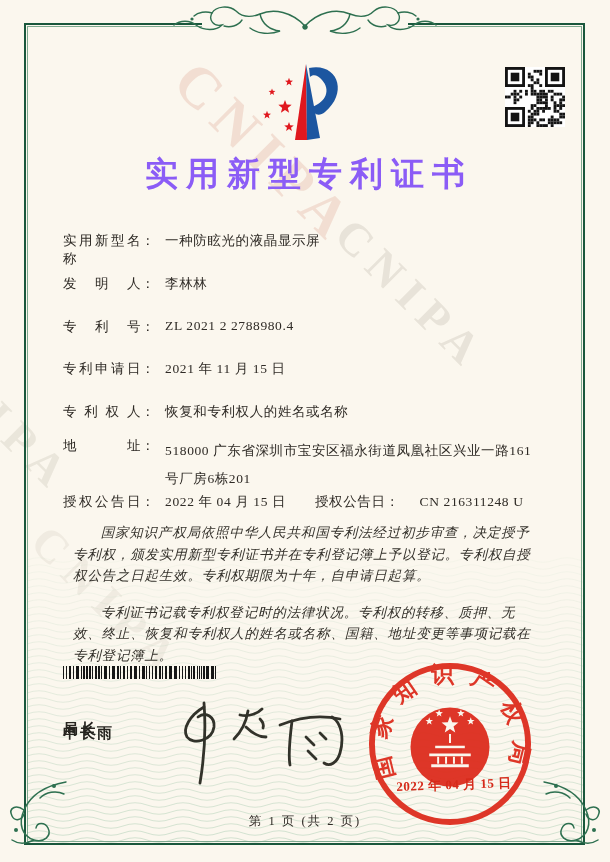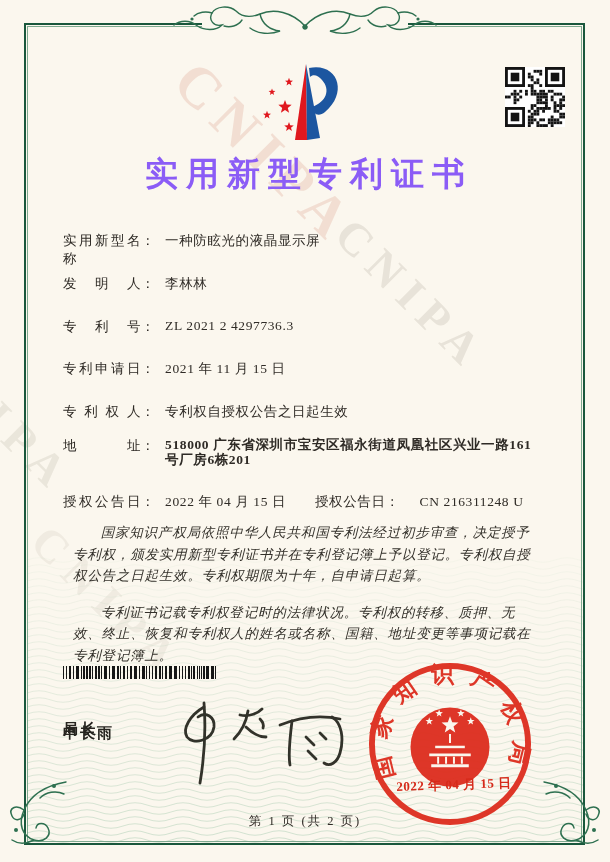--- a/index.html
+++ b/index.html
@@ -18,21 +18,21 @@
   .wm4{left:58px;top:515px;font-size:46px;color:rgba(150,140,122,0.10);}
   
   .cert-no{position:absolute;left:63px;top:68px;font-size:13px;letter-spacing:1px;color:#2b2824;}
   .title{position:absolute;left:0;top:152px;width:100%;text-align:center;font-size:33px;
          font-weight:bold;letter-spacing:8px;text-indent:8px;color:#8b5cf6;}
   
   .row{position:absolute;left:63px;font-size:13.5px;letter-spacing:0.6px;color:#2f2b26;}
   .f-label{display:inline-block;width:78px;text-align:justify;text-align-last:justify;vertical-align:top;}
   .f-colon{vertical-align:top;}
   .f-value{margin-left:10px;vertical-align:top;}
-  .f-value.wrap{display:inline-block;width:372px;line-height:15px;font-weight:bold;}
+  .f-value.wrap{display:inline-block;width:372px;line-height:28px;}
   .grant2{position:absolute;left:252px;top:0;white-space:nowrap;}
   
   .paras{position:absolute;left:58px;top:507px;width:497px;}
   .paras p{margin:15px;text-indent:2.05em;font-size:13.5px;line-height:21.5px;letter-spacing:0.8px;
            font-style:italic;color:#33302a;}
   
   .barcode{position:absolute;left:63px;top:666px;width:178px;height:13px;display:flex;align-items:stretch;}
   .barcode span{display:block;height:100%;}
   
   .signer-role{position:absolute;left:63px;top:720px;font-family:"Liberation Sans","DejaVu Sans",sans-serif;
@@ -282,27 +282,27 @@
 
   <div class="title">实用新型专利证书</div>
 
   <div class="row" style="top:232px">
     <span class="f-label">实用新型名称</span><span class="f-colon">：</span><span class="f-value">一种防眩光的液晶显示屏</span>
   </div>
   <div class="row" style="top:275px">
     <span class="f-label">发明人</span><span class="f-colon">：</span><span class="f-value">李林林</span>
   </div>
   <div class="row" style="top:318px">
-    <span class="f-label">专利号</span><span class="f-colon">：</span><span class="f-value">ZL 2021 2 4297736.3</span>
+    <span class="f-label">专利号</span><span class="f-colon">：</span><span class="f-value">ZL 2021 2 2788980.4</span>
   </div>
   <div class="row" style="top:360px">
     <span class="f-label">专利申请日</span><span class="f-colon">：</span><span class="f-value">2021 年 11 月 15 日</span>
   </div>
   <div class="row" style="top:403px">
-    <span class="f-label">专利权人</span><span class="f-colon">：</span><span class="f-value">专利权自授权公告之日起生效</span>
+    <span class="f-label">专利权人</span><span class="f-colon">：</span><span class="f-value">恢复和专利权人的姓名或名称</span>
   </div>
   <div class="row" style="top:437px">
     <span class="f-label">地址</span><span class="f-colon">：</span><span class="f-value wrap">518000 广东省深圳市宝安区福永街道凤凰社区兴业一路161号厂房6栋201</span>
   </div>
   <div class="row" style="top:493px">
     <span class="f-label">授权公告日</span><span class="f-colon">：</span><span class="f-value">2022 年 04 月 15 日</span>
     <span class="grant2">
       <span>授权公告日</span><span>：</span><span style="margin-left:20px">CN 216311248 U</span>
     </span>
   </div>

